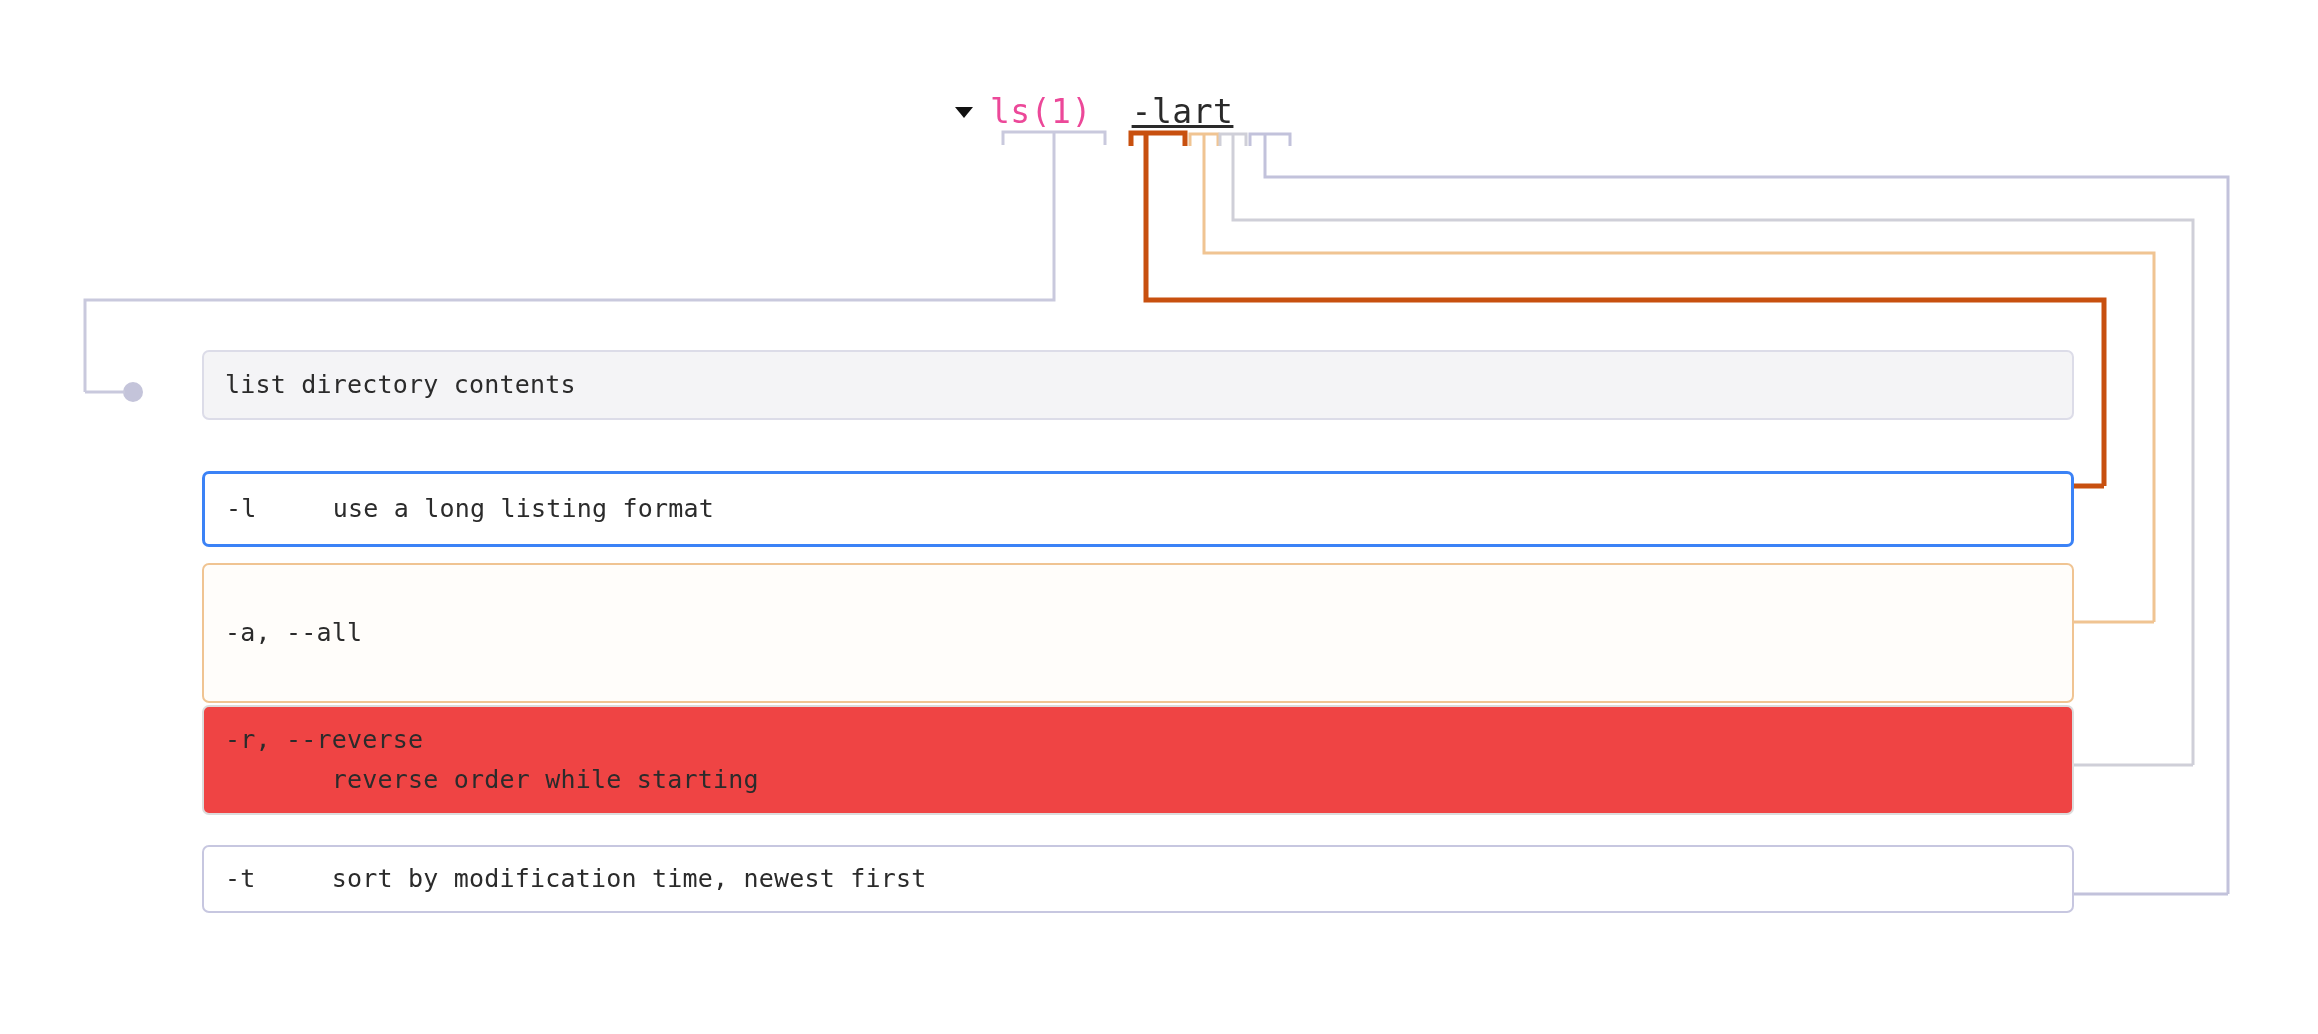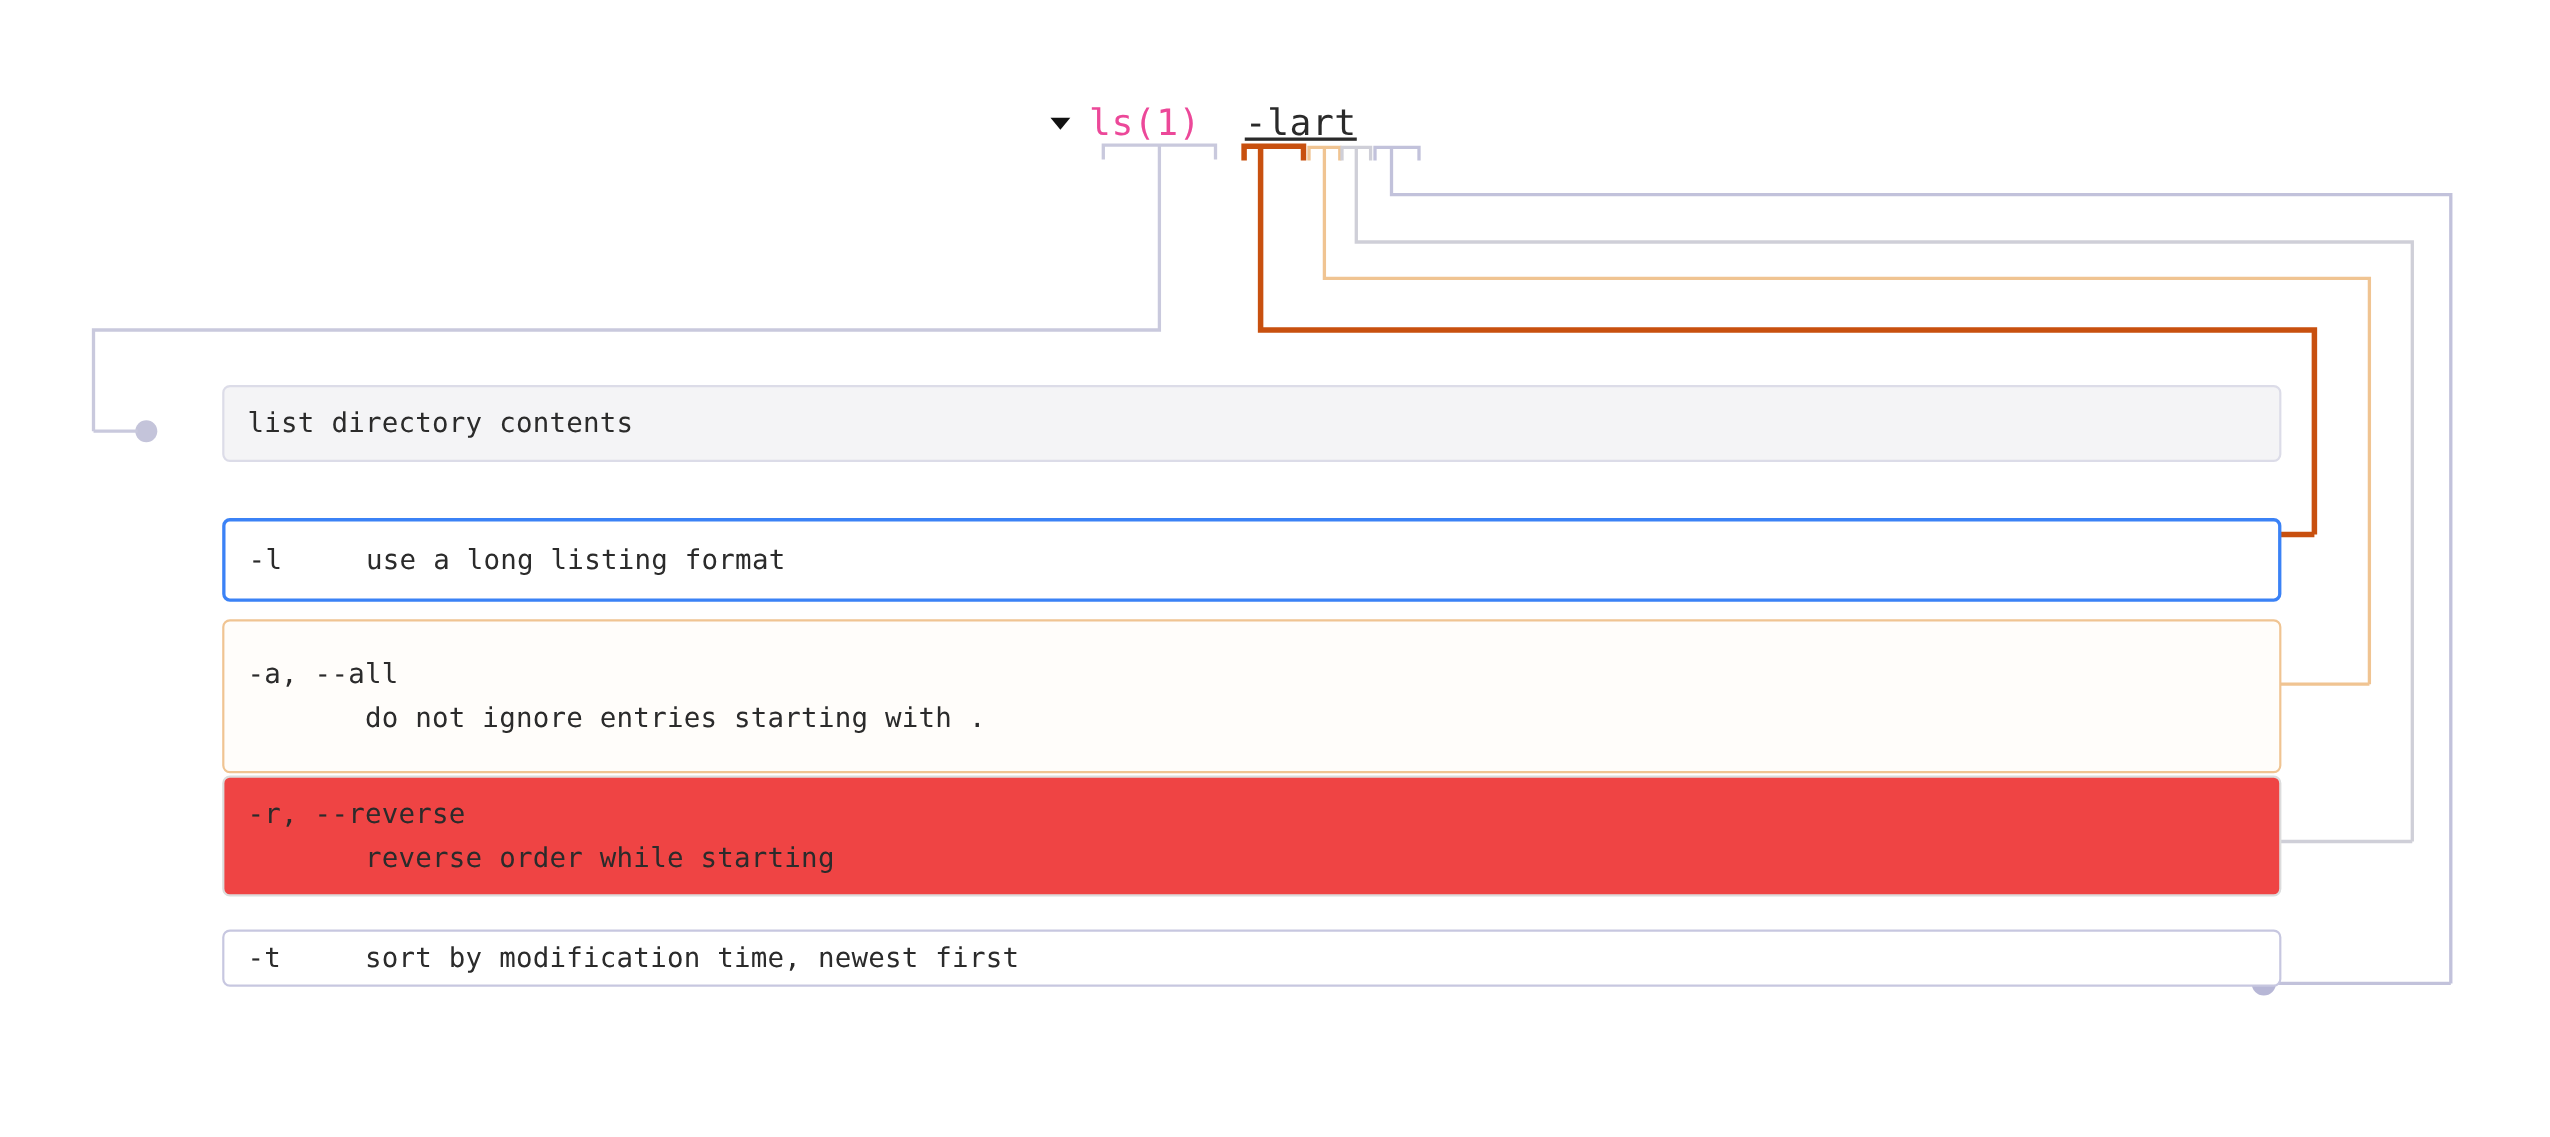--- a/index.html
+++ b/index.html
@@ -98,21 +98,21 @@
     top: 563px; height: 140px;
     border: 2px solid #f0c492;
     background: #fffdfa;
   }
   .ebox.opt-r {
     top: 705px; height: 110px;
     border: 2px solid #dcdcdc;
     background: #ef4444;
   }
   .ebox.opt-t {
-    top: 845px; height: 52px;
+    top: 845px; height: 68px;
     border: 2px solid #c7c7e0;
     background: #ffffff;
   }
 </style>
 </head>
 <body>
 
 <div id="stage">
 
   <svg id="wires" viewBox="0 0 2318 1034" width="2318" height="1034">
@@ -164,21 +164,20 @@
   <div class="ebox desc">
     <div class="line">list directory contents</div>
   </div>
 
   <div class="ebox opt-l">
     <div class="line">-l     use a long listing format</div>
   </div>
 
   <div class="ebox opt-a">
     <div class="line">-a, --all</div>
-    <div class="line">       do not ignore entries starting with .</div>
   </div>
 
   <div class="ebox opt-r">
     <div class="line">-r, --reverse</div>
     <div class="line">       reverse order while starting</div>
   </div>
 
   <div class="ebox opt-t">
     <div class="line">-t     sort by modification time, newest first</div>
   </div>

